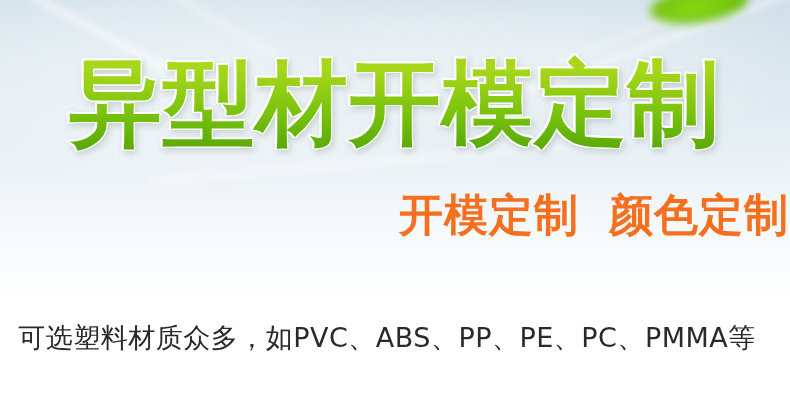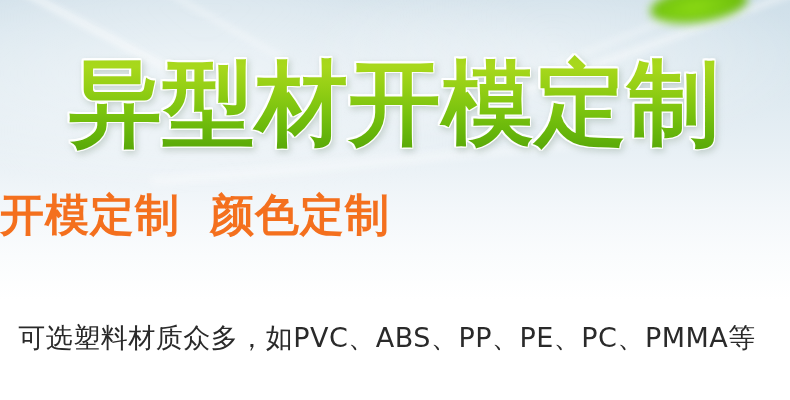--- a/index.html
+++ b/index.html
@@ -152,21 +152,21 @@
       drop-shadow(0 1.5px 0 rgba(255,255,255,0.95))
       drop-shadow(0 -1.5px 0 rgba(255,255,255,0.95))
       drop-shadow(2px 3px 3px rgba(90,120,90,0.25));
   }
 
   .sublines {
     position: absolute;
     left: 0;
     right: 1px;
     top: 186px;
-    text-align: left;
+    text-align: right;
   }
 
   .subline {
     font-family: "DejaVu Sans", "Liberation Sans", sans-serif;
     font-weight: 700;
     font-size: 44px;
     line-height: 57px;
     color: #f4701e;
     letter-spacing: 1px;
     white-space: nowrap;

